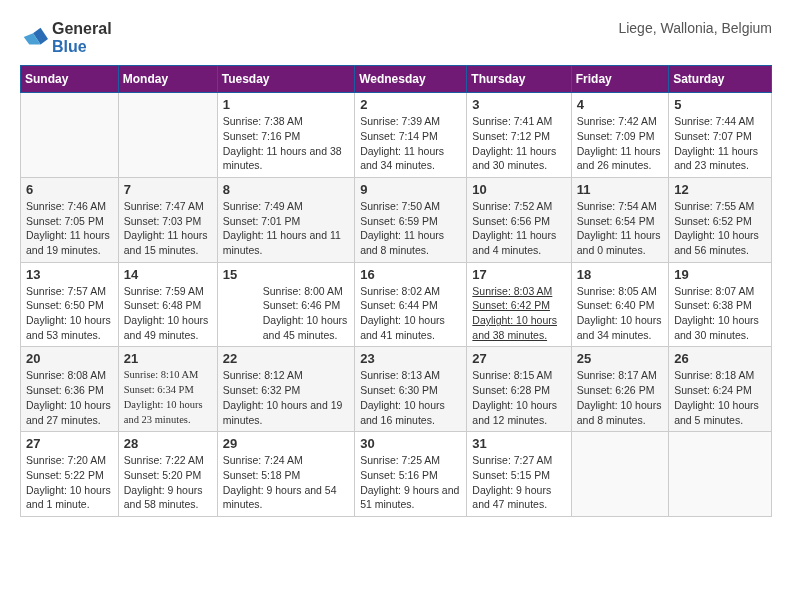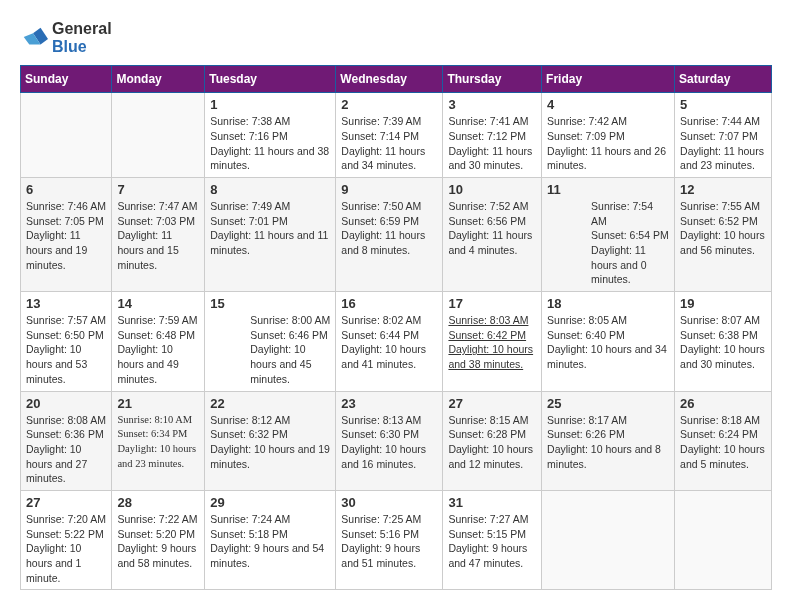--- a/index.html
+++ b/index.html
@@ -103,20 +103,21 @@
     <svg class="logo-icon" viewBox="0 0 30 30">
       <polygon points="22,4 30,16 22,22 14,10" fill="#2a6db5"></polygon>
       <polygon points="14,10 22,22 10,22 4,14" fill="#4a9fd5"></polygon>
     </svg>
     <div class="logo-text">
       <span class="logo-general">General</span>
       <span class="logo-blue">Blue</span>
     </div>
   </div>
   <div class="title-section">
+    <div class="subtitle">Liege, Wallonia, Belgium</div>
   </div>
 </div>
 
 <table>
   <thead>
     <tr>
     <th>Sunday</th>
         <th>Monday</th>
         <th>Tuesday</th>
         <th>Wednesday</th>
@@ -186,21 +187,21 @@
 Daylight: 11 hours and 8 minutes.</div>
         </td>
         <td>
           <span class="day-num">10</span>
           <div class="day-info" style="white-space: pre-line;">Sunrise: 7:52 AM
 Sunset: 6:56 PM
 Daylight: 11 hours and 4 minutes.</div>
         </td>
         <td>
           <span class="day-num">11</span>
-          <div class="day-info" style="white-space: pre-line; margin-left: 44px;">Sunrise: 7:54 AM
+          <div class="day-info" style="white-space: pre-line;">Sunrise: 7:54 AM
 Sunset: 6:54 PM
 Daylight: 11 hours and 0 minutes.</div>
         </td>
         <td>
           <span class="day-num">12</span>
           <div class="day-info" style="white-space: pre-line;">Sunrise: 7:55 AM
 Sunset: 6:52 PM
 Daylight: 10 hours and 56 minutes.</div>
         </td>
       </tr>

